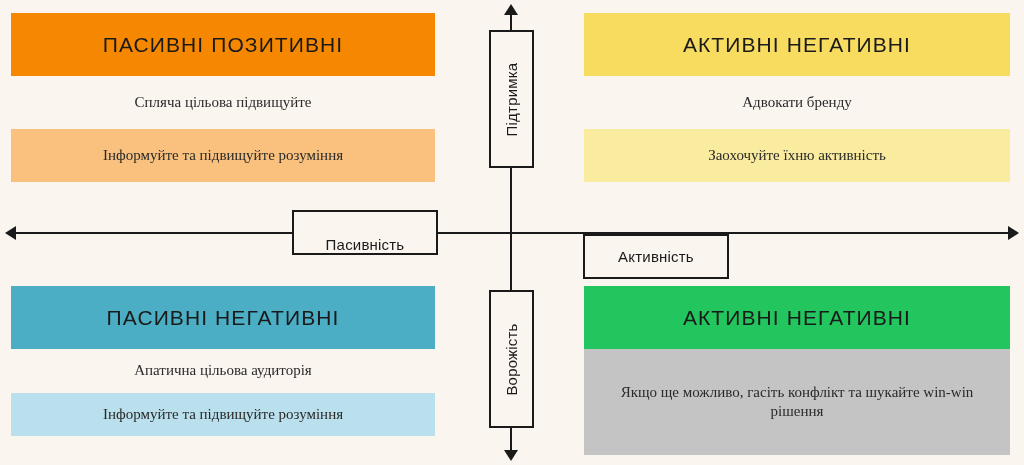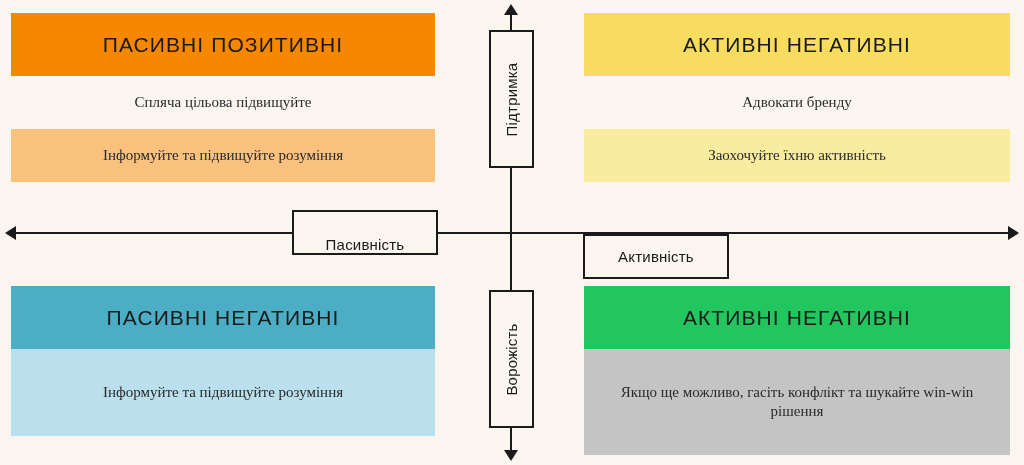--- a/index.html
+++ b/index.html
@@ -201,20 +201,21 @@
   </div>
 
   <div class="quadrant q-tr">
     <div class="q-header">АКТИВНІ НЕГАТИВНІ</div>
     <div class="q-body mid">Адвокати бренду</div>
     <div class="q-body q-action">Заохочуйте їхню активність</div>
   </div>
 
   <div class="quadrant q-bl">
     <div class="q-header">ПАСИВНІ НЕГАТИВНІ</div>
+    <div class="q-body mid">Апатична цільова аудиторія</div>
     <div class="q-body q-action">Інформуйте та підвищуйте розуміння</div>
   </div>
 
   <div class="quadrant q-br">
     <div class="q-header">АКТИВНІ НЕГАТИВНІ</div>
     <div class="q-body q-action">Якщо ще можливо, гасіть конфлікт та шукайте win-win рішення</div>
   </div>
 
 </div>
 

